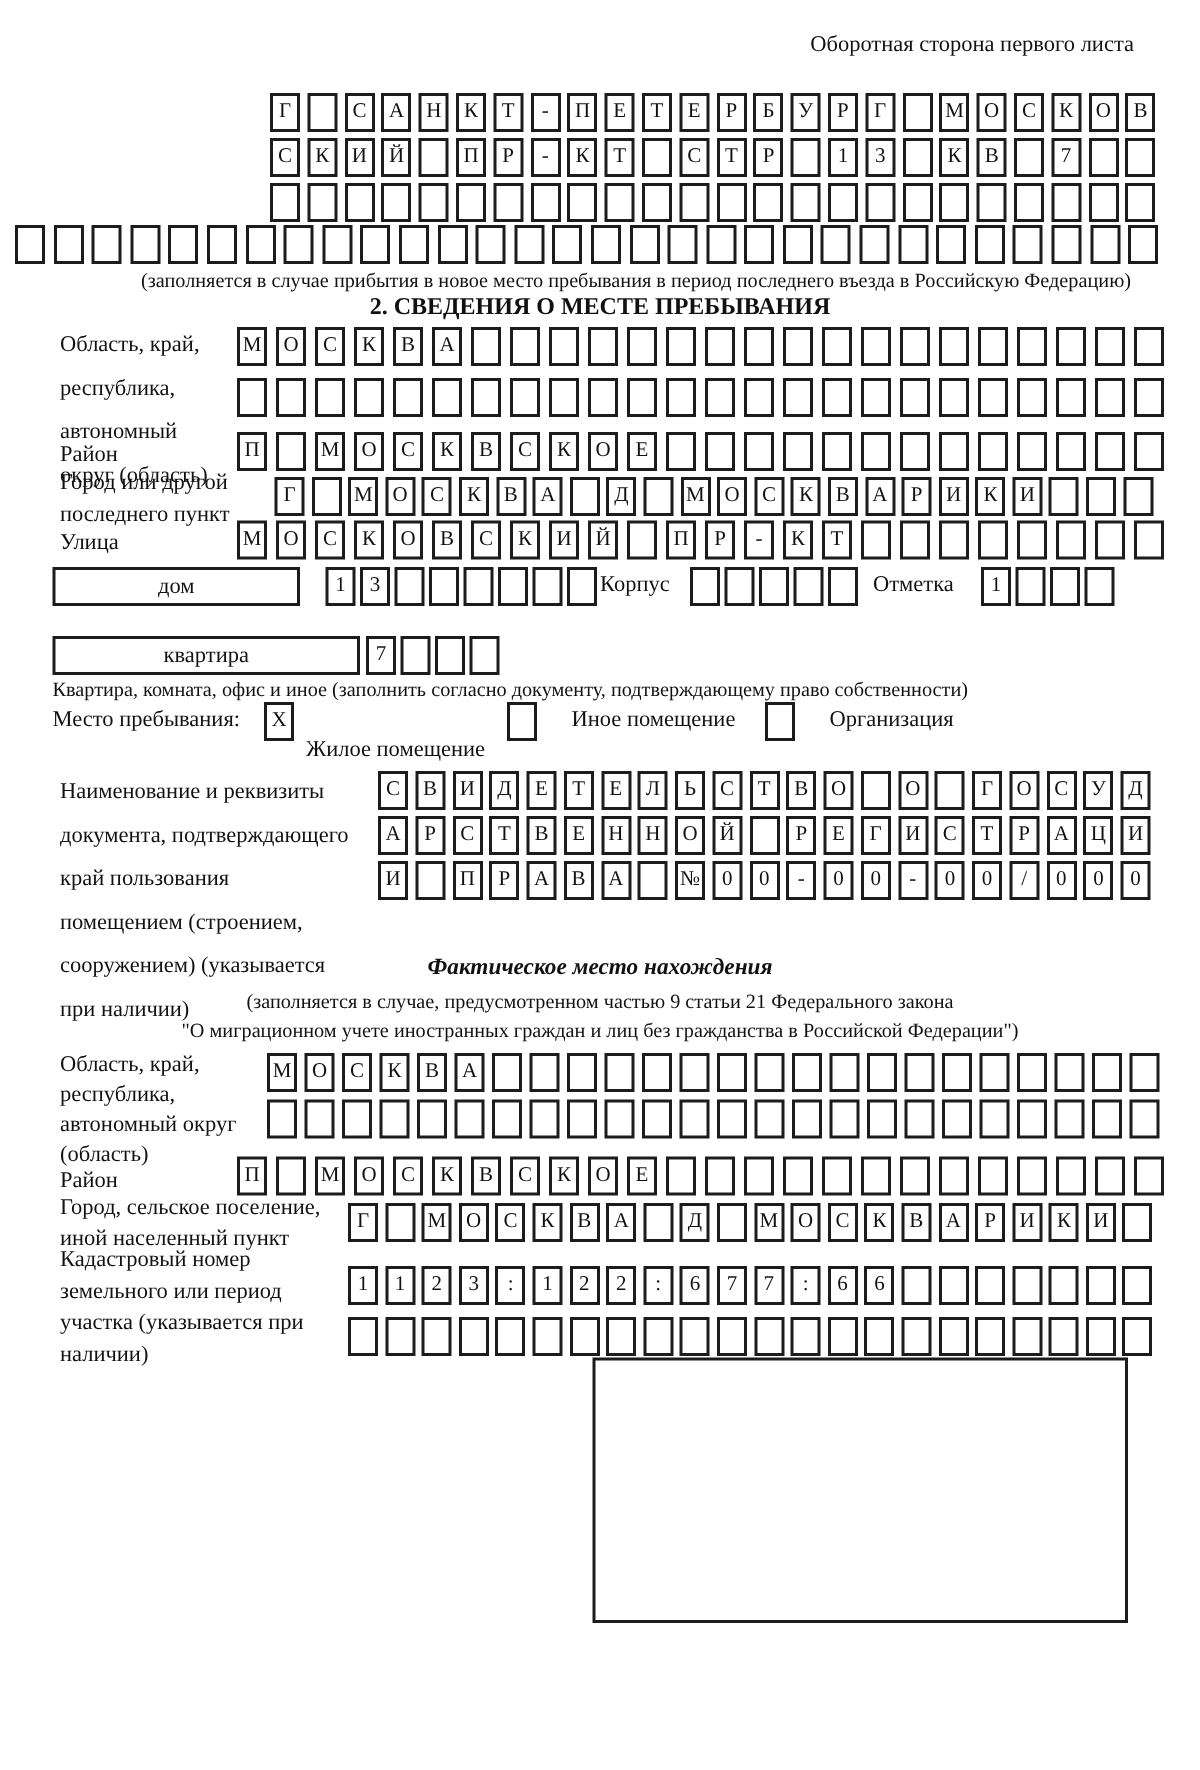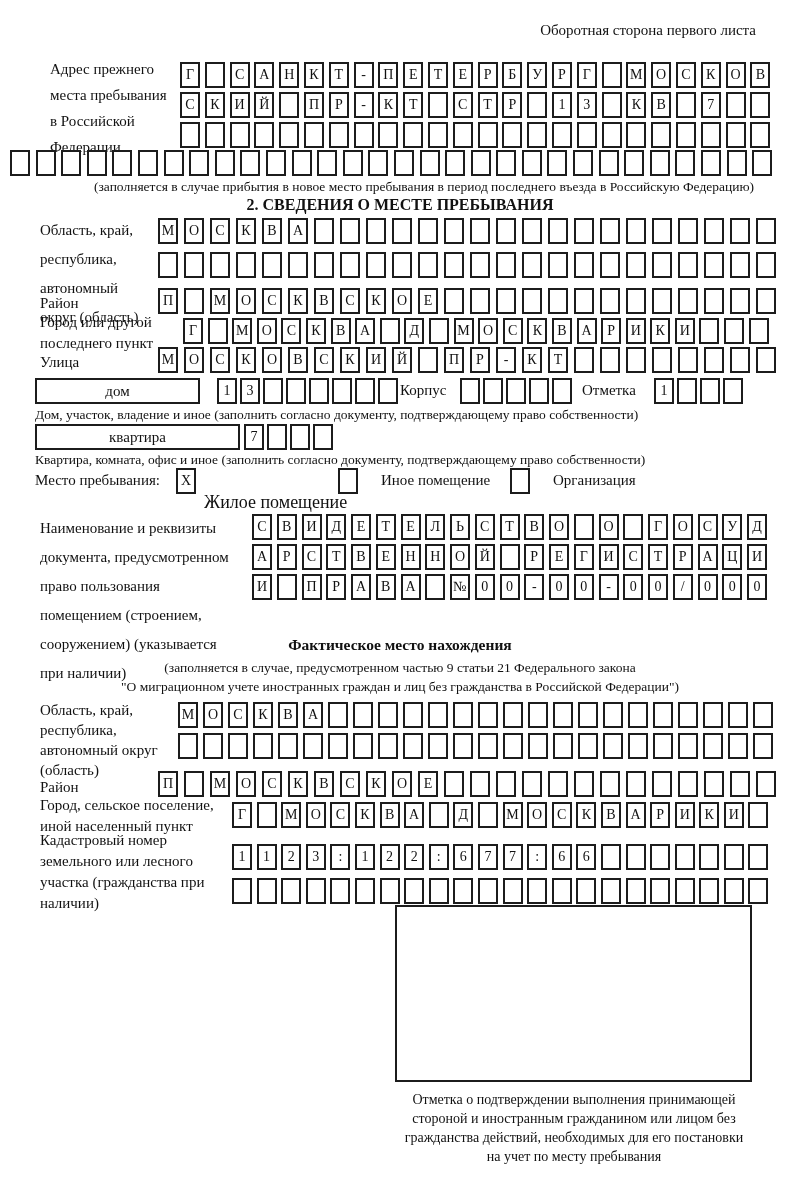--- a/index.html
+++ b/index.html
@@ -29,21 +29,20 @@
   .stampbox{position:absolute;border:2px solid #1c1c1c;background:#fff;box-sizing:border-box;}
   .wrapcap{position:absolute;font-size:14px;line-height:19px;text-align:center;}
 </style>
 </head>
 <body>
 
 <div class="page">
 
   <div class="abs" style="top:22px;right:44px;font-size:15px;">Оборотная сторона первого листа</div>
 
-  <div class="label" style="left:50px;top:56px;width:125px;">Адрес прежнего места пребывания в Российской Федерации</div>
   <div class="cells" style="left:180px;top:62px;gap:4.8px;">
       <span class="cell">Г</span>
       <span class="cell"></span>
       <span class="cell">С</span>
       <span class="cell">А</span>
       <span class="cell">Н</span>
       <span class="cell">К</span>
       <span class="cell">Т</span>
       <span class="cell">-</span>
       <span class="cell">П</span>
@@ -308,40 +307,39 @@
       <span class="cell"></span>
       <span class="cell"></span>
     </div>
   <div class="abs" style="left:582px;top:382px;font-size:15px;">Отметка</div>
   <div class="cells" style="left:654px;top:378px;gap:3px;">
       <span class="cell">1</span>
       <span class="cell"></span>
       <span class="cell"></span>
       <span class="cell"></span>
     </div>
-  <div class="caption" style="left:35px;top:407px;">Дом, участок, владение и иное (заполнить согласно документу, подтверждающему право собственности)</div>
 
   <div class="bigbox" style="left:35px;top:424px;width:205px;">квартира</div>
   <div class="cells" style="left:244px;top:424px;gap:3px;">
       <span class="cell">7</span>
       <span class="cell"></span>
       <span class="cell"></span>
       <span class="cell"></span>
     </div>
   <div class="caption" style="left:35px;top:452px;">Квартира, комната, офис и иное (заполнить согласно документу, подтверждающему право собственности)</div>
 
   <div class="abs" style="left:35px;top:472px;font-size:15px;">Место пребывания:</div>
   <div class="checkbox" style="left:176px;top:468px;">X</div>
-  <div class="abs" style="left:204px;top:492px;font-size:18px;">Жилое помещение</div>
+  <div class="abs" style="left:204px;top:492px;font-size:15px;">Жилое помещение</div>
   <div class="checkbox" style="left:338px;top:468px;"></div>
   <div class="abs" style="left:368px;top:472px;font-size:15px;margin-left:13px;">Иное помещение</div>
   <div class="checkbox" style="left:510px;top:468px;"></div>
   <div class="abs" style="left:553px;top:472px;font-size:15px;">Организация</div>
 
-  <div class="label" style="left:40px;top:514px;width:195px;line-height:29px;">Наименование и реквизиты документа, предусмотренном право пользования помещением (строением, сооружением) (указывается при наличии)</div>
+  <div class="label" style="left:40px;top:514px;width:195px;line-height:29px;">Наименование и реквизиты документа, подтверждающего край пользования помещением (строением, сооружением) (указывается при наличии)</div>
   <div class="cells" style="left:252px;top:514px;gap:4.75px;">
       <span class="cell">С</span>
       <span class="cell">В</span>
       <span class="cell">И</span>
       <span class="cell">Д</span>
       <span class="cell">Е</span>
       <span class="cell">Т</span>
       <span class="cell">Е</span>
       <span class="cell">Л</span>
       <span class="cell">Ь</span>
@@ -398,21 +396,21 @@
       <span class="cell">0</span>
       <span class="cell">-</span>
       <span class="cell">0</span>
       <span class="cell">0</span>
       <span class="cell">/</span>
       <span class="cell">0</span>
       <span class="cell">0</span>
       <span class="cell">0</span>
     </div>
 
-  <div class="title center" style="top:636px;font-size:15.5px;">Фактическое место нахождения</div>
+  <div class="title center" style="top:636px;font-size:15.5px;font-style:italic;">Фактическое место нахождения</div>
   <div class="caption center" style="top:660px;">(заполняется в случае, предусмотренном частью 9 статьи 21 Федерального закона</div>
   <div class="caption center" style="top:679px;">"О миграционном учете иностранных граждан и лиц без гражданства в Российской Федерации")</div>
 
   <div class="label" style="left:40px;top:700px;width:135px;line-height:20px;">Область, край, республика, автономный округ (область)</div>
   <div class="cells" style="left:178px;top:702px;gap:5px;">
       <span class="cell">М</span>
       <span class="cell">О</span>
       <span class="cell">С</span>
       <span class="cell">К</span>
       <span class="cell">В</span>
@@ -510,21 +508,21 @@
       <span class="cell">К</span>
       <span class="cell">В</span>
       <span class="cell">А</span>
       <span class="cell">Р</span>
       <span class="cell">И</span>
       <span class="cell">К</span>
       <span class="cell">И</span>
       <span class="cell"></span>
     </div>
 
-  <div class="label" style="left:40px;top:830px;width:175px;line-height:21px;">Кадастровый номер земельного или лесного участка (гражданства при наличии)</div>
+  <div class="label" style="left:40px;top:830px;width:175px;line-height:21px;">Кадастровый номер земельного или период участка (указывается при наличии)</div>
   <div class="cells" style="left:232px;top:844px;gap:4.6px;">
       <span class="cell">1</span>
       <span class="cell">1</span>
       <span class="cell">2</span>
       <span class="cell">3</span>
       <span class="cell">:</span>
       <span class="cell">1</span>
       <span class="cell">2</span>
       <span class="cell">2</span>
       <span class="cell">:</span>
@@ -561,15 +559,14 @@
       <span class="cell"></span>
       <span class="cell"></span>
       <span class="cell"></span>
       <span class="cell"></span>
       <span class="cell"></span>
       <span class="cell"></span>
       <span class="cell"></span>
     </div>
 
   <div class="stampbox" style="left:395px;top:905px;width:357px;height:177px;"></div>
-  <div class="wrapcap" style="left:399px;top:1090px;width:350px;">Отметка о подтверждении выполнения принимающей стороной и иностранным гражданином или лицом без гражданства действий, необходимых для его постановки на учет по месту пребывания</div>
 
 </div>
 
 </body></html>

